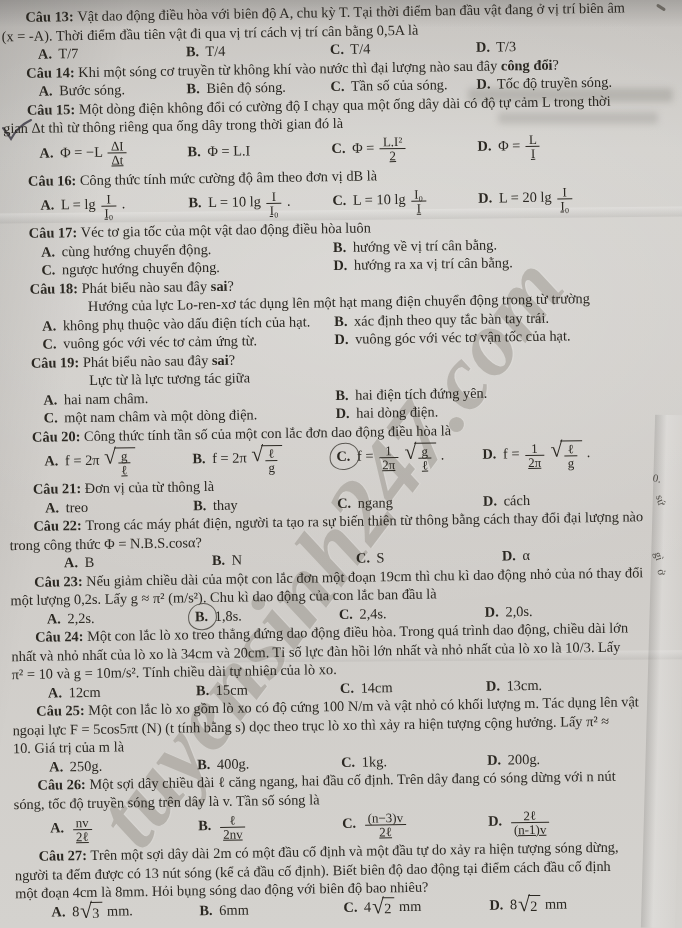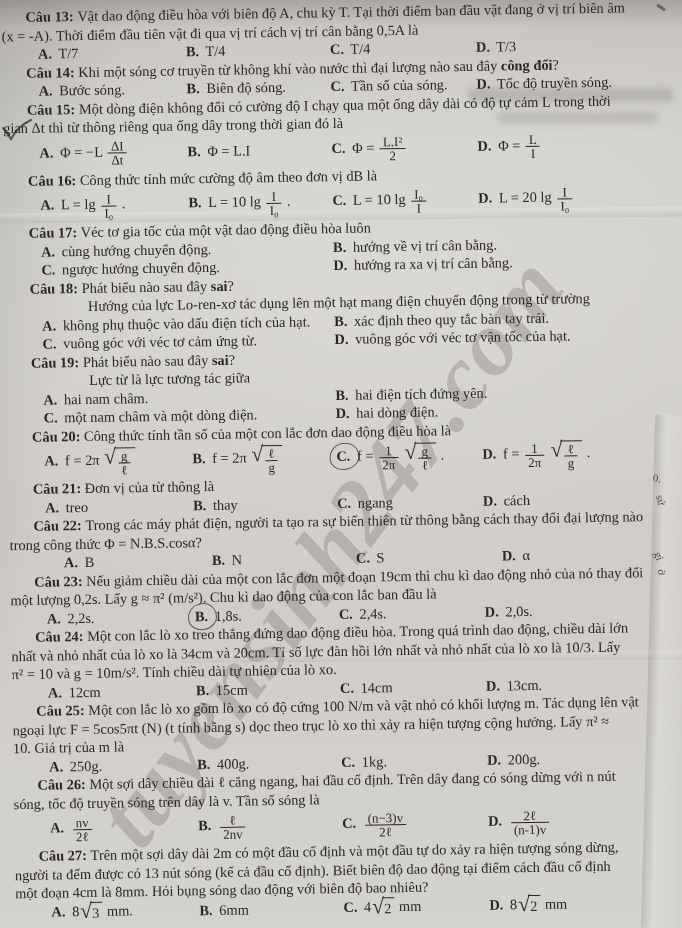--- a/index.html
+++ b/index.html
@@ -62,21 +62,21 @@
   .olabel.circled::after{
     content:'';position:absolute;left:-7px;top:-4px;right:-9px;bottom:-4px;
     border:1.7px solid rgba(62,60,54,0.8);
     border-radius:50% 48% 52% 50% / 58% 50% 50% 46%;
     transform:rotate(-8deg);
   }
 
   .frac{display:inline-block;vertical-align:middle;text-align:center;
     font-size:13px;line-height:13px;margin:0 2px;}
   .frac .num{display:block;padding:0 3px;}
-  .frac .den{display:block;border-top:1px solid currentColor;padding:0 3px;}
+  .frac .den{display:block;border-top:1px solid currentColor;padding:0 3px;text-decoration:underline;}
   .sqrt{display:inline-flex;vertical-align:middle;margin:0 1px;}
   .sqrt .radical{font-size:1.5em;line-height:0.85;margin-right:-2px;align-self:flex-start;}
   .sqrt .radicand{display:inline-block;border-top:1.2px solid currentColor;padding:1px 3px 0 2px;}
 
   .pen-mark{position:absolute;left:0px;top:116px;}
   .edge-frag{position:absolute;font-size:11px;color:#4f4c46;white-space:nowrap;}
 </style>
 </head>
 <body>
 

